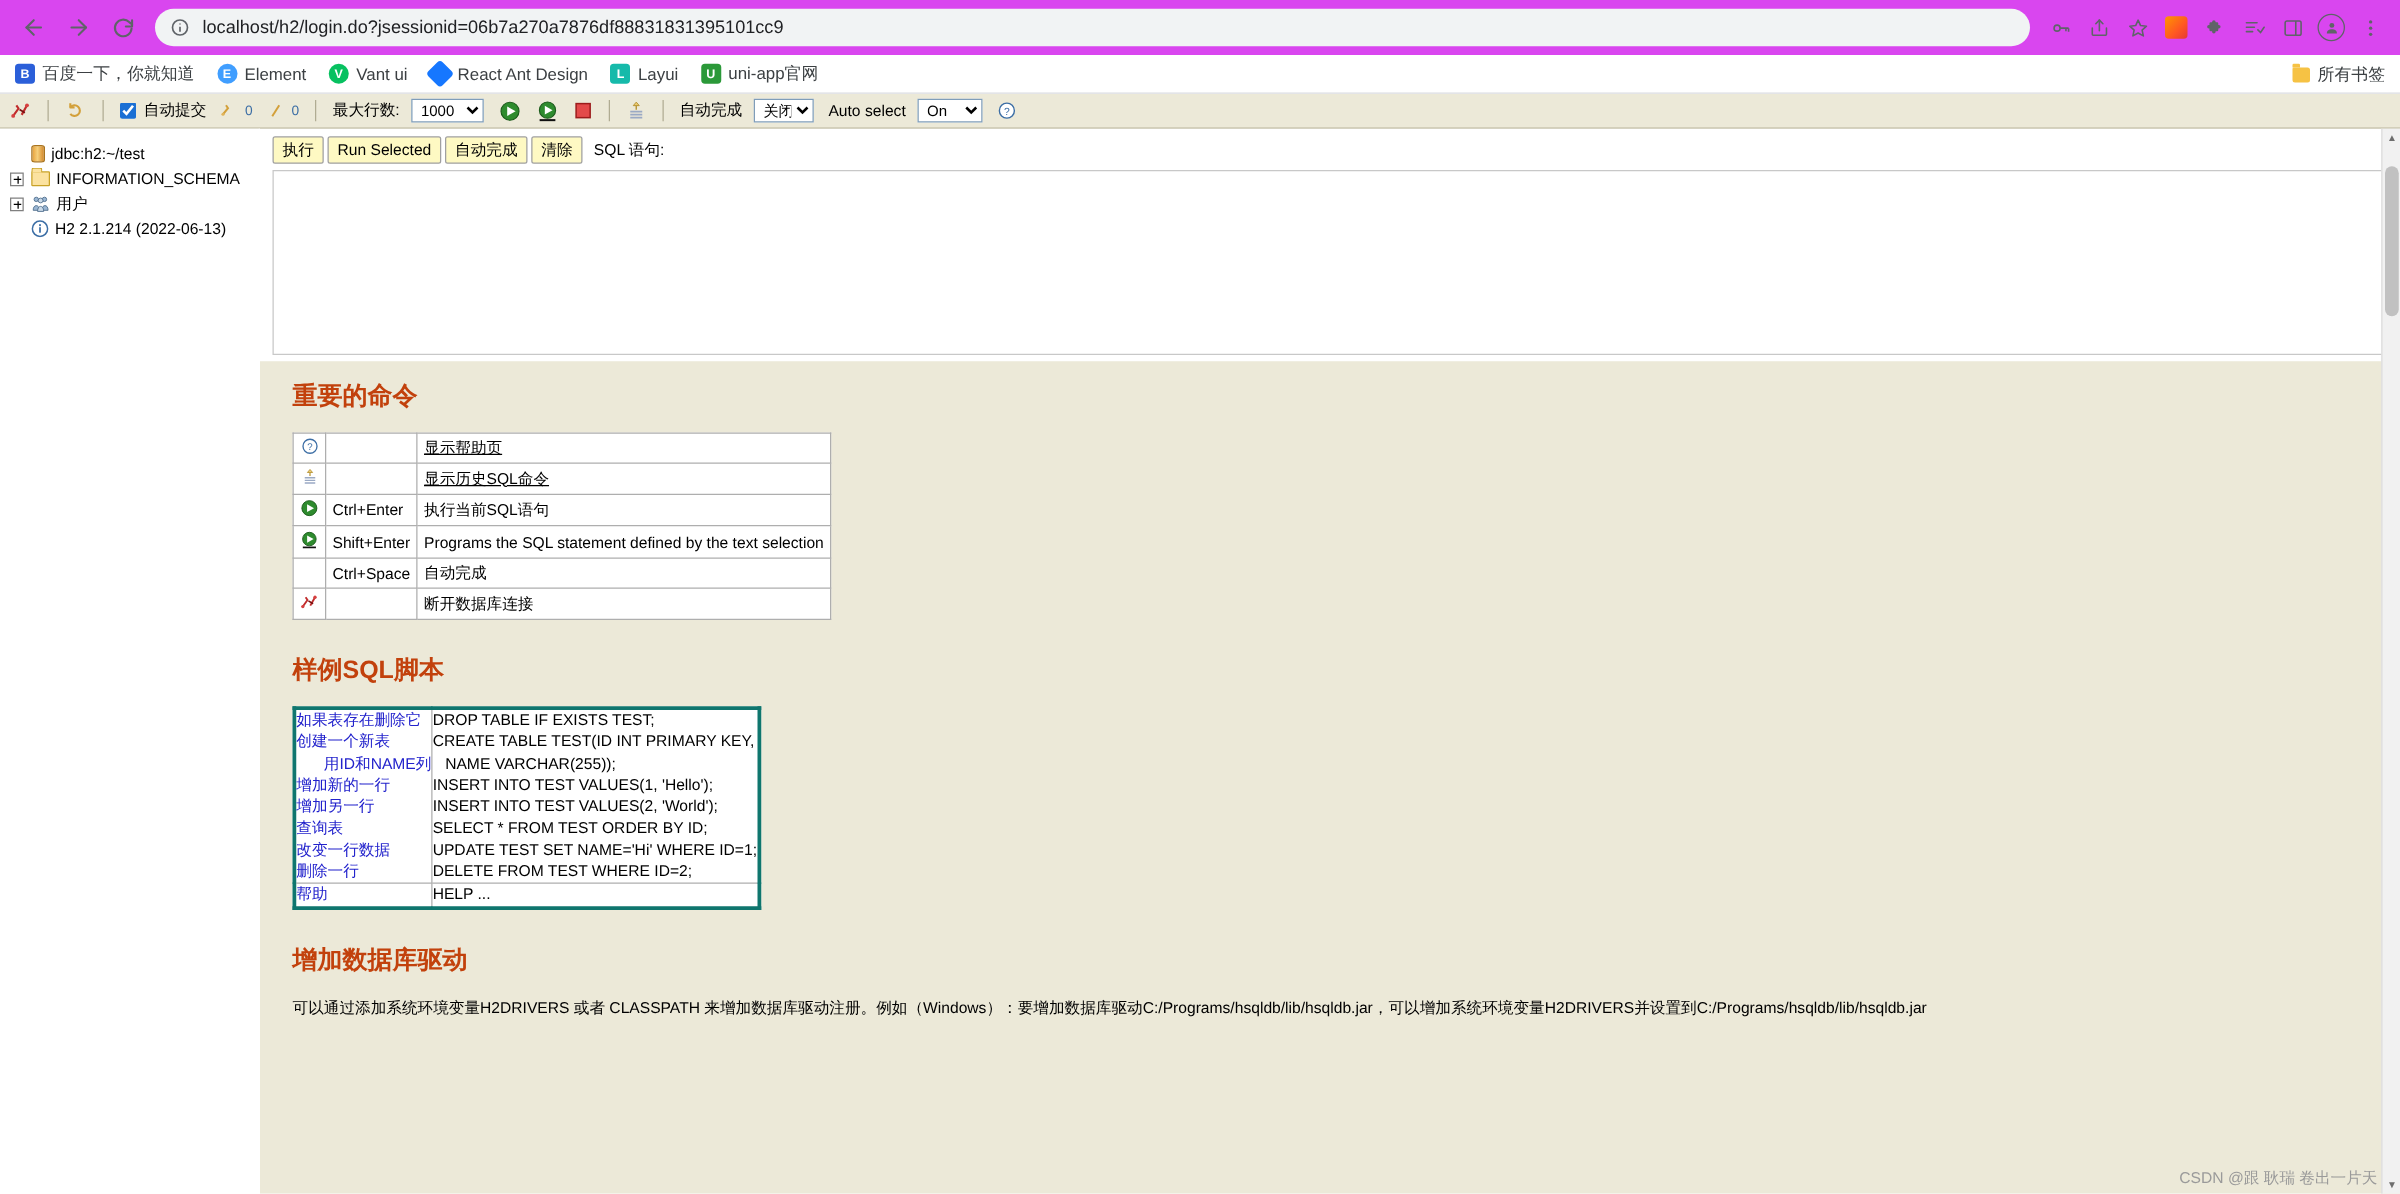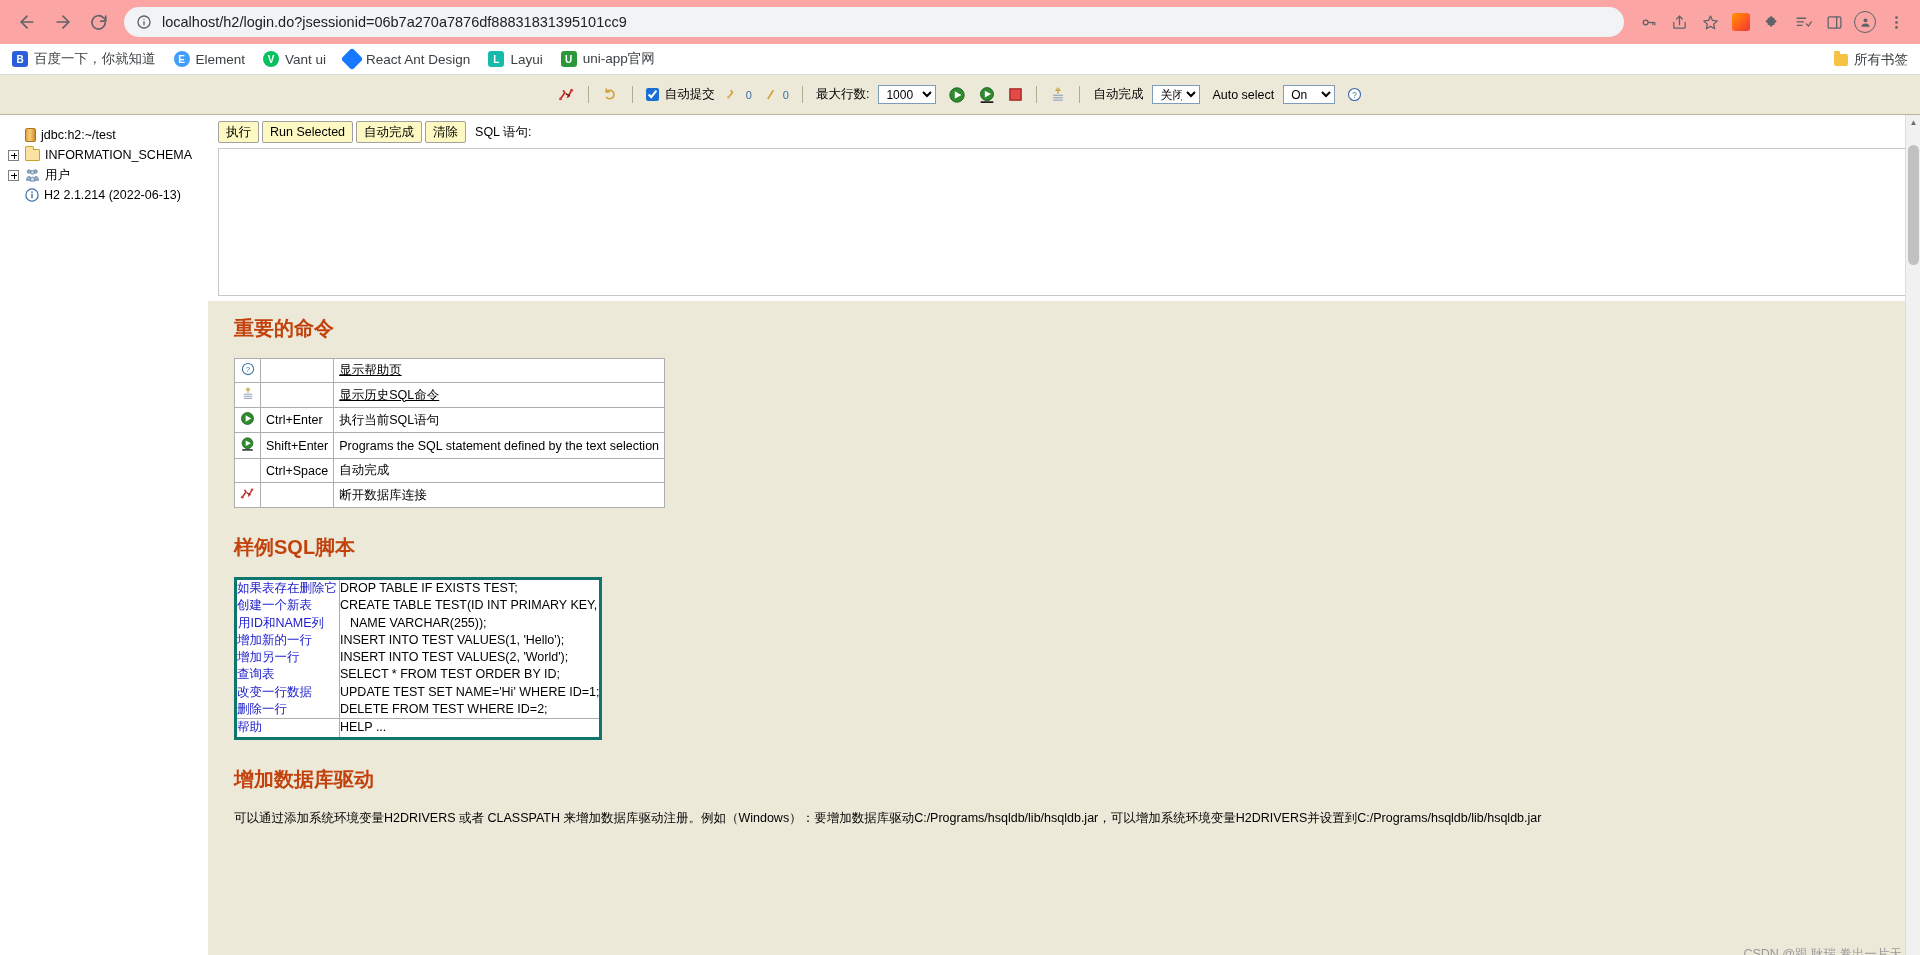--- a/index.html
+++ b/index.html
@@ -6,21 +6,21 @@
   html, body {
     margin: 0; padding: 0;
     width: 1920px; height: 955px;
     overflow: hidden;
     background: #ffffff;
     font-family: "Liberation Sans", sans-serif;
   }
 
   
   .browser-top {
-    background: #fca5a5;
+    background: #d946ef;
     height: 44px;
     display: flex;
     align-items: center;
     padding: 0 10px;
     gap: 2px;
   }
   .nav-btn {
     width: 34px; height: 34px;
     display: flex; align-items: center; justify-content: center;
     border-radius: 50%;
@@ -108,30 +108,29 @@
     position: relative;
   }
   .folder-ico::before {
     content: ""; position: absolute;
     top: -3px; left: 0; width: 6px; height: 3px;
     background: #f6c244; border-radius: 1px 1px 0 0;
   }
 
   
   .h2-toolbar {
-    height: 40px;
+    height: 28px;
     background: #ece9d8;
     border-bottom: 1px solid #b9b59c;
     display: flex;
     align-items: center;
     padding: 0 8px;
     font-size: 12.5px;
     color: #000;
     gap: 4px;
-    justify-content: center;
   }
   .tb-sep {
     width: 1px; height: 17px;
     background: #b0ac92;
     margin: 0 9px;
     flex: 0 0 auto;
   }
   .tb-item {
     display: flex; align-items: center; gap: 4px;
     flex: 0 0 auto;
@@ -298,21 +297,21 @@
     border: 3px solid #0f766e;
   }
   table.sqlscript td {
     border: 1px solid #aeaeae;
     padding: 0;
     vertical-align: top;
   }
   .sc-left { width: 104px; padding: 3px 4px 3px 5px; }
   .sc-right { padding: 3px 6px; }
   .sc-left div { color: #2222cc; white-space: nowrap; line-height: 17.3px; }
-  .sc-left div.indent { padding-left: 1px; }
+  .sc-left div.indent { padding-left: 22px; }
   .sc-right div { color: #000; white-space: nowrap; line-height: 17.3px; }
   .sc-right div.indent { padding-left: 10px; }
 
   .para {
     font-size: 12.5px;
     color: #000;
     margin-top: 14px;
     line-height: 1.5;
     white-space: nowrap;
   }

